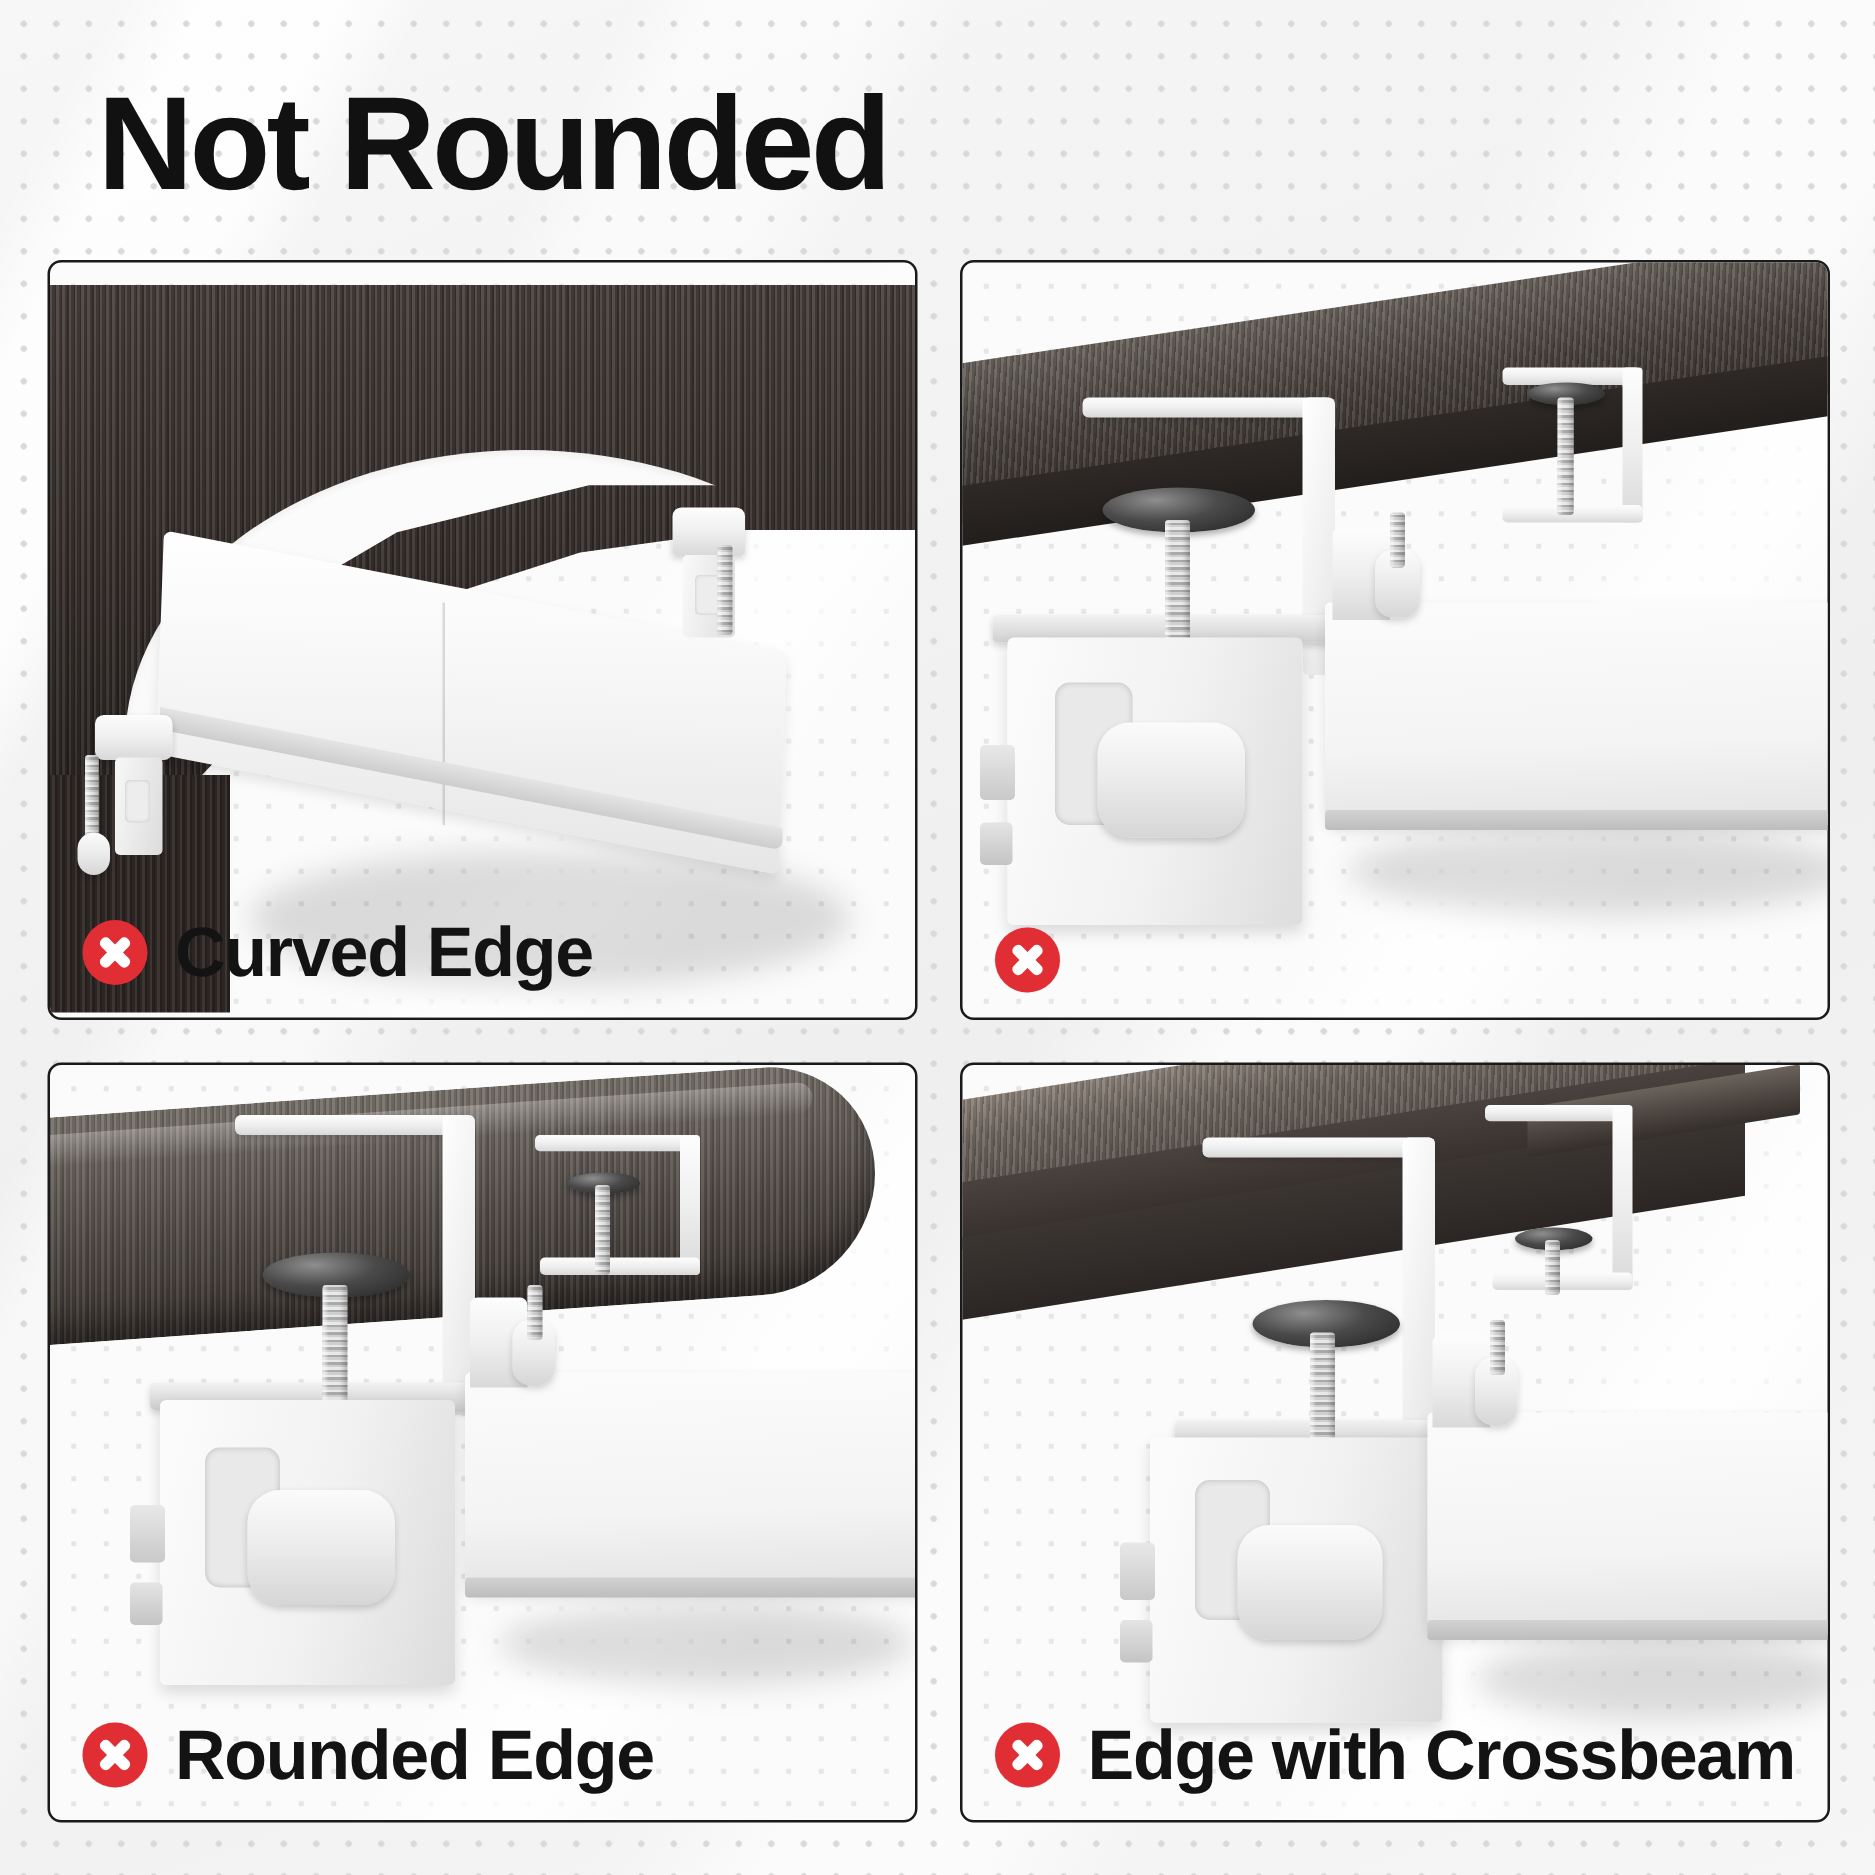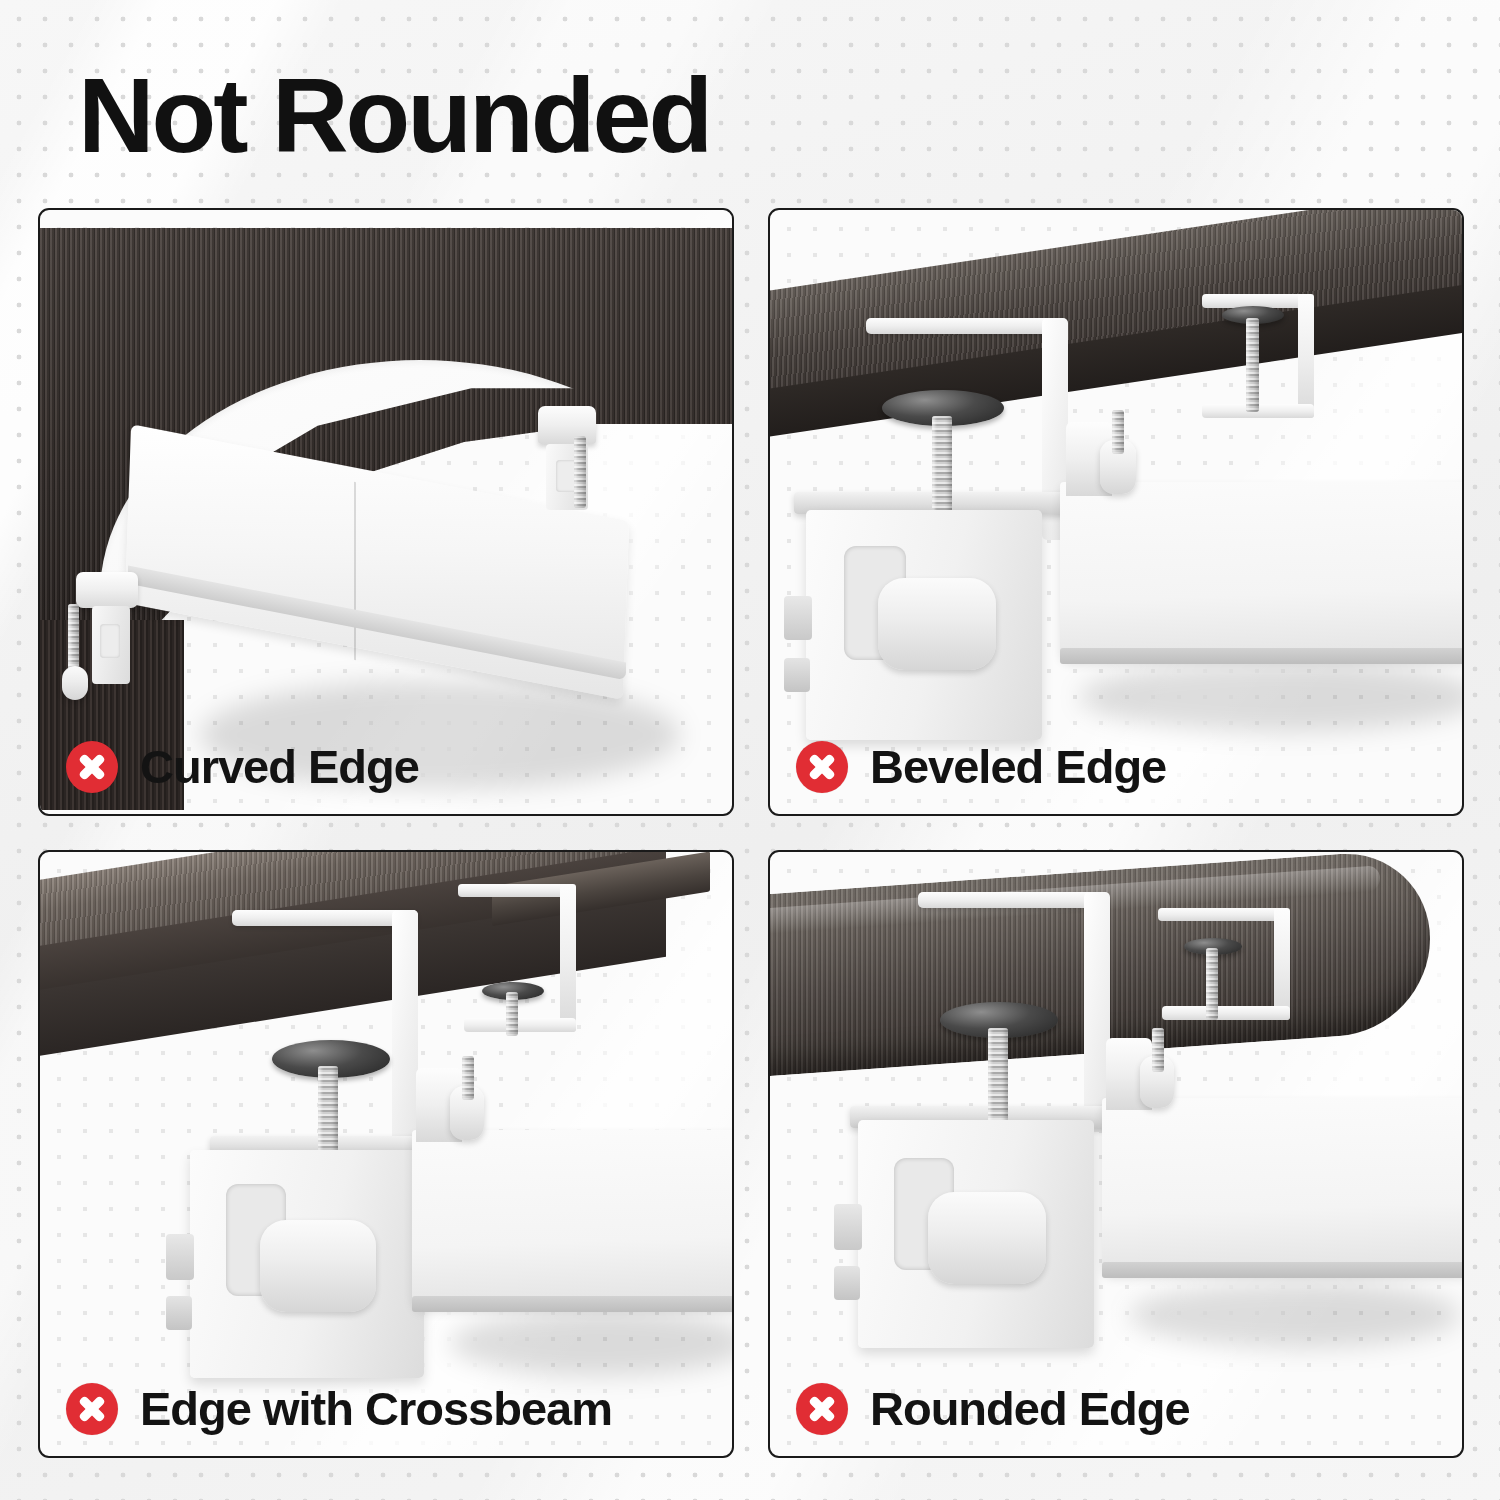--- a/index.html
+++ b/index.html
@@ -71,21 +71,21 @@
     background:#e12d34; position:relative; flex:0 0 auto;
     box-shadow:0 0 0 .5px rgba(0,0,0,.06);
   }
   .xbadge::before,.xbadge::after{
     content:""; position:absolute; left:50%; top:50%;
     width:9px; height:30px; background:#fff; border-radius:4px;
     transform-origin:center;
   }
   .xbadge::before{ transform:translate(-50%,-50%) rotate(45deg); }
   .xbadge::after { transform:translate(-50%,-50%) rotate(-45deg); }
-  .cap-text{ font-size:47px; font-weight:bold; color:#131313; letter-spacing:-1px; }
+  .cap-text{ font-size:56px; font-weight:bold; color:#131313; letter-spacing:-1px; }
 
   
   .wood{
     position:absolute;
     background:
       repeating-linear-gradient(91deg, rgba(0,0,0,.20) 0 1px, rgba(255,255,255,.07) 1px 2.5px,
         rgba(0,0,0,.10) 2.5px 4px, rgba(255,255,255,.03) 4px 6px),
       linear-gradient(180deg, #6f6862 0%, #4a433f 45%, #3a3330 100%);
   }
   .wood-dark{
@@ -245,21 +245,83 @@
       <div style="position:absolute; left:290px; top:438px; width:430px; height:16px;
                   background:linear-gradient(180deg,#d2d2d2,#bdbdbd); border-radius:3px;"></div>
 
       <div class="metal" style="left:296px; top:212px; width:46px; height:74px; border-radius:6px 6px 0 0;"></div>
       <div class="knob" style="left:330px; top:230px; width:36px; height:54px; border-radius:14px;"></div>
       <div class="screw" style="left:342px; top:200px; height:44px; width:12px;"></div>
     </div>
 
     <div class="caption">
       <span class="xbadge"></span>
-      <span class="cap-text">Beveled Edge</span>
+    </div>
+  </div>
+
+  <div class="panel">
+    <div class="panel-dots"></div>
+    <div class="panel-sheen"></div>
+
+    <div class="scene">
+
+      <div style="position:absolute; left:-30px; top:44px; width:690px; height:182px;
+                  transform:skewY(-4deg); transform-origin:left top;
+                  border-radius:0 92px 92px 0;
+                  background:
+                    repeating-linear-gradient(90deg, rgba(0,0,0,.20) 0 1px, rgba(255,255,255,.07) 1px 3px, rgba(0,0,0,.09) 3px 5px),
+                    linear-gradient(180deg,#7b746e 0%,#6a635d 22%,#544d49 55%,#39332f 100%);
+                  box-shadow:inset 0 -14px 24px rgba(0,0,0,.30);"></div>
+
+      <div style="position:absolute; left:-30px; top:58px; width:640px; height:26px;
+                  transform:skewY(-4deg); transform-origin:left top;
+                  background:linear-gradient(180deg, rgba(255,255,255,.26), rgba(255,255,255,0));
+                  border-radius:0 40px 40px 0;"></div>
+
+      <div class="metal" style="left:388px; top:56px; width:130px; height:13px; border-radius:4px;"></div>
+      <div class="metal" style="left:504px; top:56px; width:16px; height:112px; border-radius:3px;"></div>
+      <div class="metal" style="left:392px; top:154px; width:128px; height:14px; border-radius:4px;"></div>
+      <div class="pad" style="left:414px; top:86px; width:58px; height:17px;"></div>
+      <div class="screw" style="left:436px; top:96px; height:72px; width:12px;"></div>
+
+      <div class="metal" style="left:148px; top:40px; width:190px; height:16px; border-radius:5px;
+                  box-shadow:0 2px 4px rgba(0,0,0,.14);"></div>
+      <div class="metal" style="left:314px; top:40px; width:26px; height:240px; border-radius:5px;
+                  background:linear-gradient(100deg,#ffffff,#e5e5e5);"></div>
+      <div class="metal" style="left:80px; top:254px; width:262px; height:22px; border-radius:4px;
+                  background:linear-gradient(180deg,#f2f2f2,#cdcdcd);
+                  box-shadow:0 3px 6px rgba(0,0,0,.16);"></div>
+      <div class="pad" style="left:170px; top:150px; width:118px; height:36px;"></div>
+      <div class="screw" style="left:218px; top:176px; height:196px; width:20px;"></div>
+
+      <div class="metal" style="left:88px; top:268px; width:236px; height:228px; border-radius:5px;
+                  background:linear-gradient(105deg,#fcfcfc 0%,#f1f1f1 55%,#dcdcdc 100%);
+                  box-shadow:0 6px 12px rgba(0,0,0,.13);"></div>
+      <div style="position:absolute; left:124px; top:306px; width:60px; height:112px;
+                  background:#e9e9e9; border-radius:12px; box-shadow:inset 0 0 5px rgba(0,0,0,.2);"></div>
+      <div class="knob" style="left:158px; top:340px; width:118px; height:92px; border-radius:26px;"></div>
+      <div class="metal" style="left:64px; top:352px; width:28px; height:46px; border-radius:4px;
+                  background:linear-gradient(180deg,#e8e8e8,#c9c9c9);"></div>
+      <div class="metal" style="left:64px; top:414px; width:26px; height:34px; border-radius:4px;
+                  background:linear-gradient(180deg,#e4e4e4,#c4c4c4);"></div>
+
+      <div class="shadow-soft" style="left:360px; top:430px; width:330px; height:66px;"></div>
+      <div class="tray" style="left:332px; top:246px; width:380px; height:176px;
+                  border-radius:4px 4px 12px 12px;
+                  background:linear-gradient(178deg,#fbfbfb 0%,#f4f4f4 62%,#e2e2e2 100%);"></div>
+      <div style="position:absolute; left:332px; top:410px; width:380px; height:16px;
+                  background:linear-gradient(180deg,#d2d2d2,#bdbdbd); border-radius:3px;"></div>
+      <div class="metal" style="left:336px; top:186px; width:46px; height:72px; border-radius:6px 6px 0 0;"></div>
+      <div class="knob" style="left:370px; top:204px; width:34px; height:52px; border-radius:14px;"></div>
+      <div class="screw" style="left:382px; top:176px; height:44px; width:12px;"></div>
+    </div>
+
+    <div class="caption">
+      <span class="xbadge"></span>
+      <span class="cap-text">Rounded Edge</span>
     </div>
   </div>
 
   <div class="panel">
     <div class="panel-dots"></div>
     <div class="panel-sheen"></div>
 
     <div class="scene">
 
       <div class="wood" style="left:-14px; top:30px; width:640px; height:78px;
@@ -316,76 +378,13 @@
       <div class="knob" style="left:410px; top:234px; width:34px; height:54px; border-radius:14px;"></div>
       <div class="screw" style="left:422px; top:204px; height:44px; width:12px;"></div>
     </div>
 
     <div class="caption">
       <span class="xbadge"></span>
       <span class="cap-text">Edge with Crossbeam</span>
     </div>
   </div>
 
-  <div class="panel">
-    <div class="panel-dots"></div>
-    <div class="panel-sheen"></div>
-
-    <div class="scene">
-
-      <div style="position:absolute; left:-30px; top:44px; width:690px; height:182px;
-                  transform:skewY(-4deg); transform-origin:left top;
-                  border-radius:0 92px 92px 0;
-                  background:
-                    repeating-linear-gradient(90deg, rgba(0,0,0,.20) 0 1px, rgba(255,255,255,.07) 1px 3px, rgba(0,0,0,.09) 3px 5px),
-                    linear-gradient(180deg,#7b746e 0%,#6a635d 22%,#544d49 55%,#39332f 100%);
-                  box-shadow:inset 0 -14px 24px rgba(0,0,0,.30);"></div>
-
-      <div style="position:absolute; left:-30px; top:58px; width:640px; height:26px;
-                  transform:skewY(-4deg); transform-origin:left top;
-                  background:linear-gradient(180deg, rgba(255,255,255,.26), rgba(255,255,255,0));
-                  border-radius:0 40px 40px 0;"></div>
-
-      <div class="metal" style="left:388px; top:56px; width:130px; height:13px; border-radius:4px;"></div>
-      <div class="metal" style="left:504px; top:56px; width:16px; height:112px; border-radius:3px;"></div>
-      <div class="metal" style="left:392px; top:154px; width:128px; height:14px; border-radius:4px;"></div>
-      <div class="pad" style="left:414px; top:86px; width:58px; height:17px;"></div>
-      <div class="screw" style="left:436px; top:96px; height:72px; width:12px;"></div>
-
-      <div class="metal" style="left:148px; top:40px; width:190px; height:16px; border-radius:5px;
-                  box-shadow:0 2px 4px rgba(0,0,0,.14);"></div>
-      <div class="metal" style="left:314px; top:40px; width:26px; height:240px; border-radius:5px;
-                  background:linear-gradient(100deg,#ffffff,#e5e5e5);"></div>
-      <div class="metal" style="left:80px; top:254px; width:262px; height:22px; border-radius:4px;
-                  background:linear-gradient(180deg,#f2f2f2,#cdcdcd);
-                  box-shadow:0 3px 6px rgba(0,0,0,.16);"></div>
-      <div class="pad" style="left:170px; top:150px; width:118px; height:36px;"></div>
-      <div class="screw" style="left:218px; top:176px; height:196px; width:20px;"></div>
-
-      <div class="metal" style="left:88px; top:268px; width:236px; height:228px; border-radius:5px;
-                  background:linear-gradient(105deg,#fcfcfc 0%,#f1f1f1 55%,#dcdcdc 100%);
-                  box-shadow:0 6px 12px rgba(0,0,0,.13);"></div>
-      <div style="position:absolute; left:124px; top:306px; width:60px; height:112px;
-                  background:#e9e9e9; border-radius:12px; box-shadow:inset 0 0 5px rgba(0,0,0,.2);"></div>
-      <div class="knob" style="left:158px; top:340px; width:118px; height:92px; border-radius:26px;"></div>
-      <div class="metal" style="left:64px; top:352px; width:28px; height:46px; border-radius:4px;
-                  background:linear-gradient(180deg,#e8e8e8,#c9c9c9);"></div>
-      <div class="metal" style="left:64px; top:414px; width:26px; height:34px; border-radius:4px;
-                  background:linear-gradient(180deg,#e4e4e4,#c4c4c4);"></div>
-
-      <div class="shadow-soft" style="left:360px; top:430px; width:330px; height:66px;"></div>
-      <div class="tray" style="left:332px; top:246px; width:380px; height:176px;
-                  border-radius:4px 4px 12px 12px;
-                  background:linear-gradient(178deg,#fbfbfb 0%,#f4f4f4 62%,#e2e2e2 100%);"></div>
-      <div style="position:absolute; left:332px; top:410px; width:380px; height:16px;
-                  background:linear-gradient(180deg,#d2d2d2,#bdbdbd); border-radius:3px;"></div>
-      <div class="metal" style="left:336px; top:186px; width:46px; height:72px; border-radius:6px 6px 0 0;"></div>
-      <div class="knob" style="left:370px; top:204px; width:34px; height:52px; border-radius:14px;"></div>
-      <div class="screw" style="left:382px; top:176px; height:44px; width:12px;"></div>
-    </div>
-
-    <div class="caption">
-      <span class="xbadge"></span>
-      <span class="cap-text">Rounded Edge</span>
-    </div>
-  </div>
-
 </div>
 
 </body></html>

